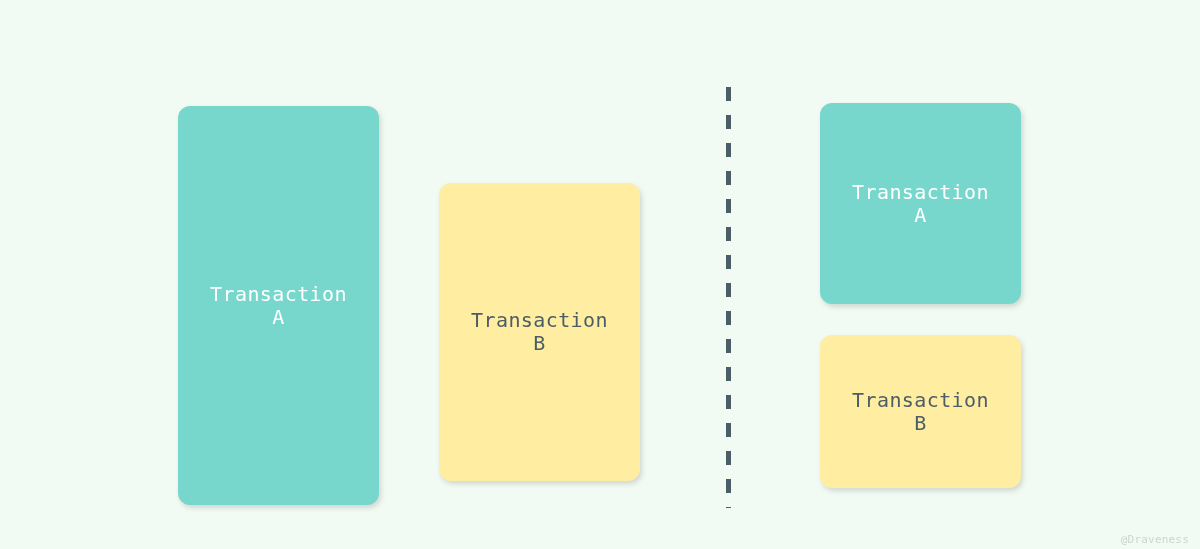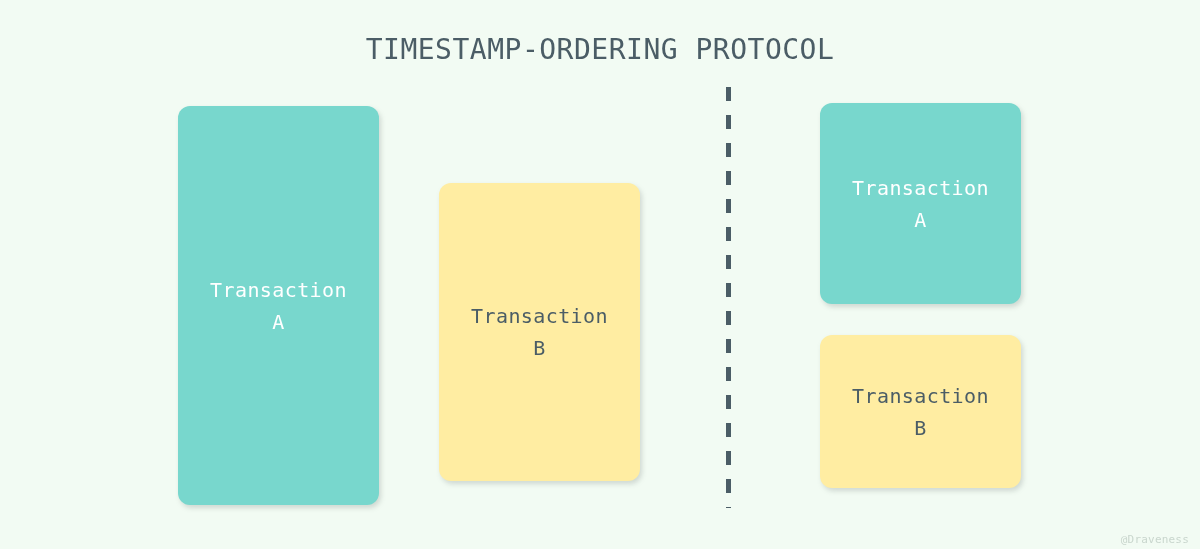--- a/index.html
+++ b/index.html
@@ -42,21 +42,21 @@
     border-radius: 12px;
     box-sizing: border-box;
     display: flex;
     align-items: center;
     justify-content: center;
     box-shadow: 2px 3px 5px rgba(120, 130, 125, 0.28);
   }
   .txn-box .txn-label {
     font-family: "DejaVu Sans Mono", "Liberation Mono", monospace;
     font-size: 20px;
-    line-height: 32px;
+    line-height: 23px;
     text-align: center;
     letter-spacing: 0.4px;
     white-space: pre-line;
     user-select: none;
   }
   .txn-teal {
     background: #78d7cd;
   }
   .txn-teal .txn-label {
     color: #ffffff;
@@ -122,21 +122,20 @@
     font-size: 11px;
     color: #c9d6cd;
     letter-spacing: 0.2px;
   }
 </style>
 </head>
 <body>
 
 <div id="canvas">
 
-  <div id="diagram-title">TIMESTAMP-ORDERING PROTOCOL</div>
 
   <div id="box-left-a" class="txn-box txn-teal">
     <span class="txn-label">Transaction
 A</span>
   </div>
 
   <div id="box-left-b" class="txn-box txn-yellow">
     <span class="txn-label">Transaction
 B</span>
   </div>

